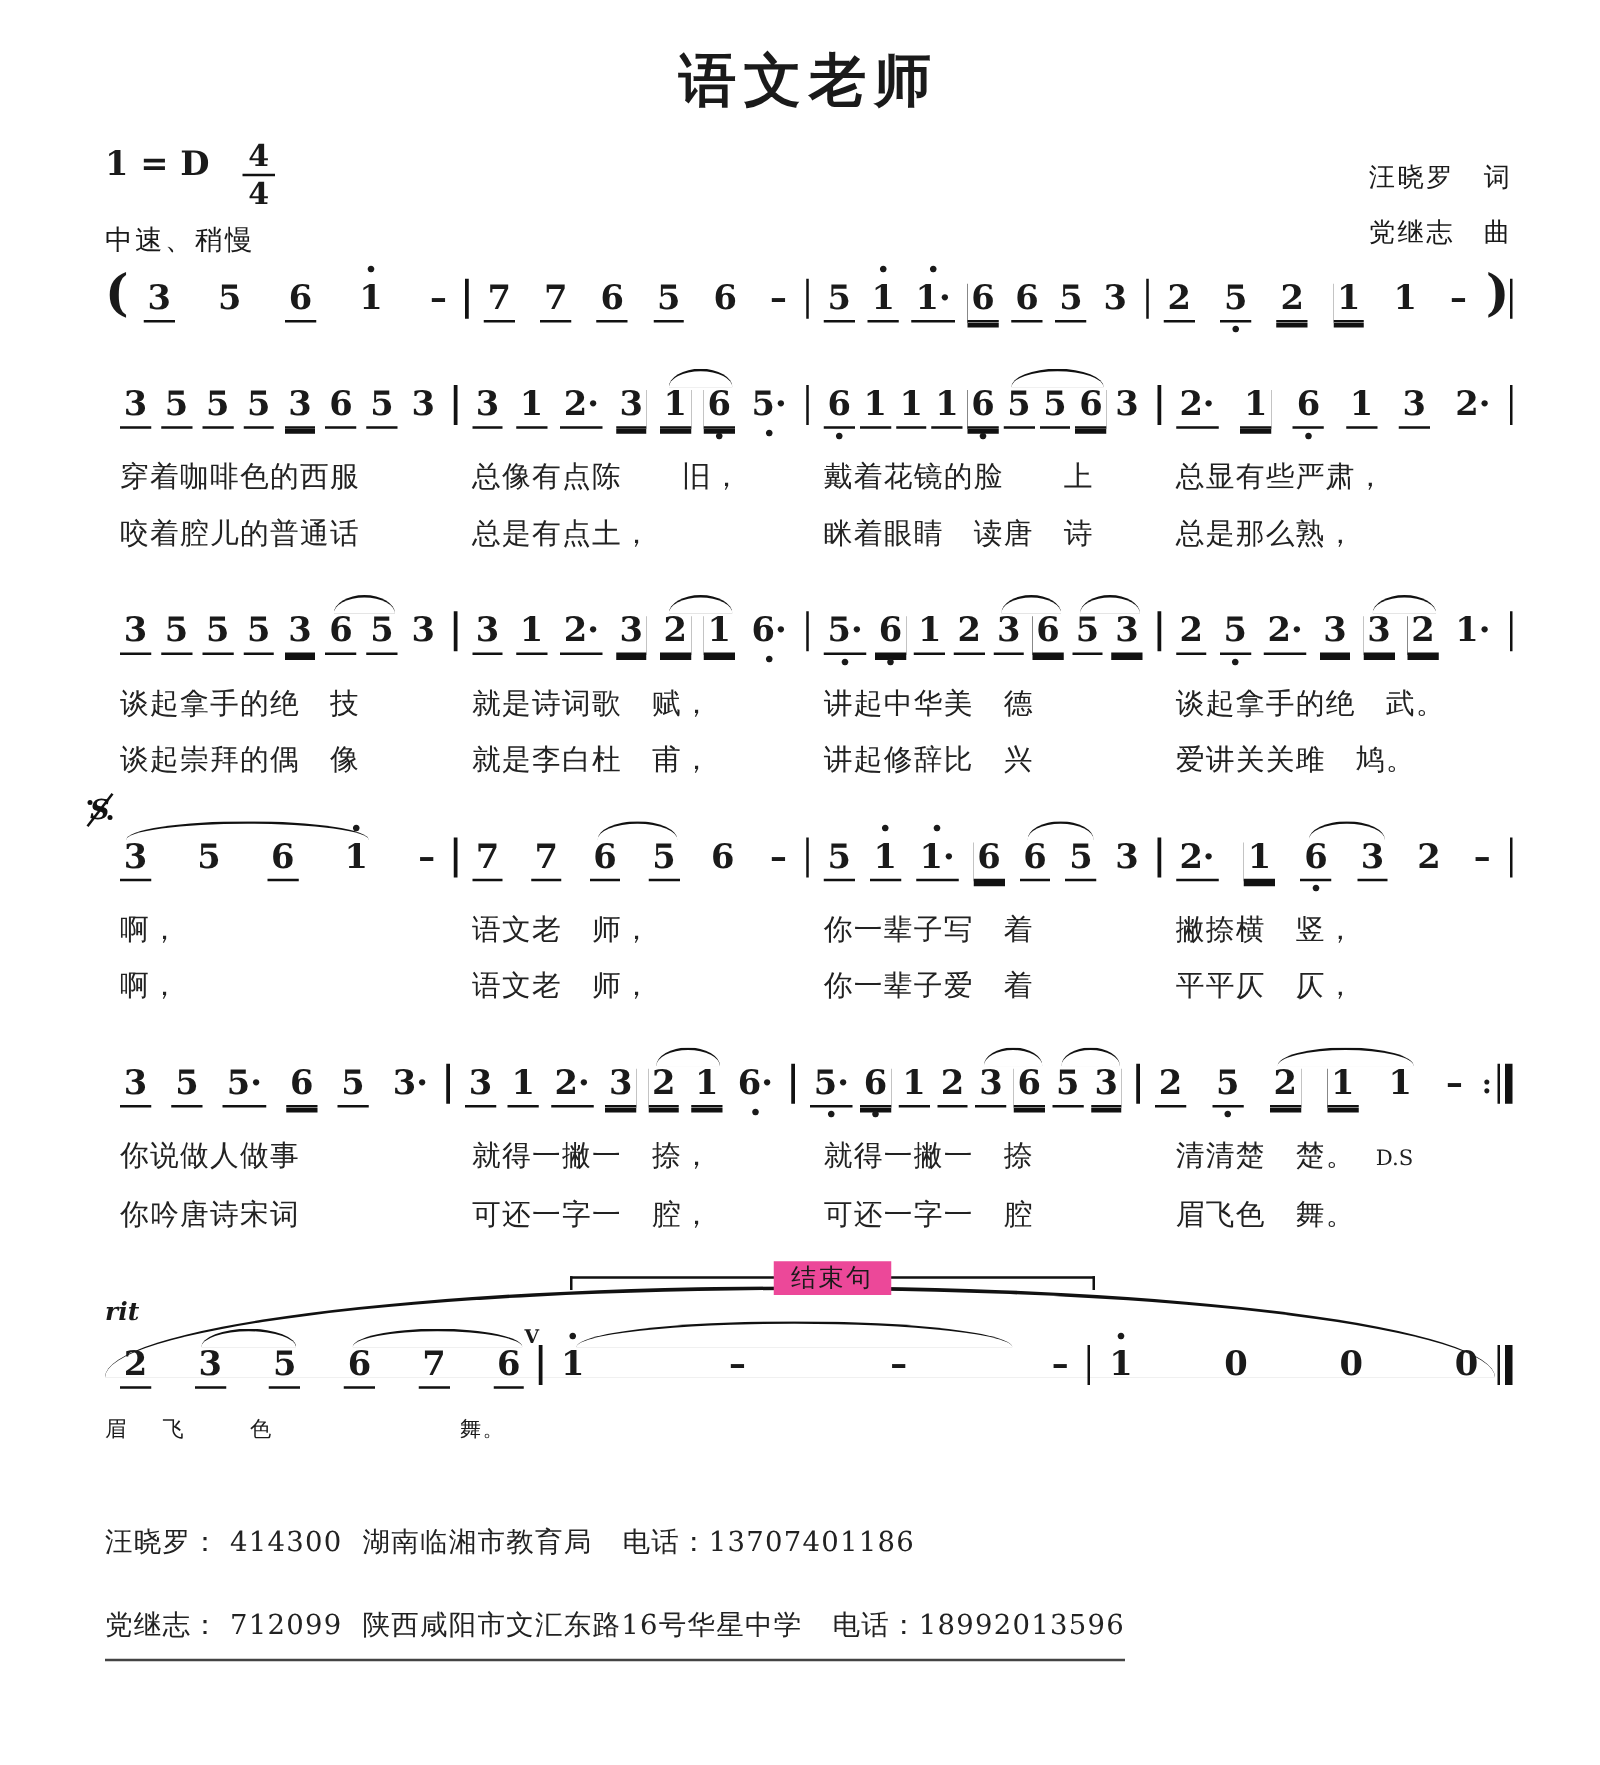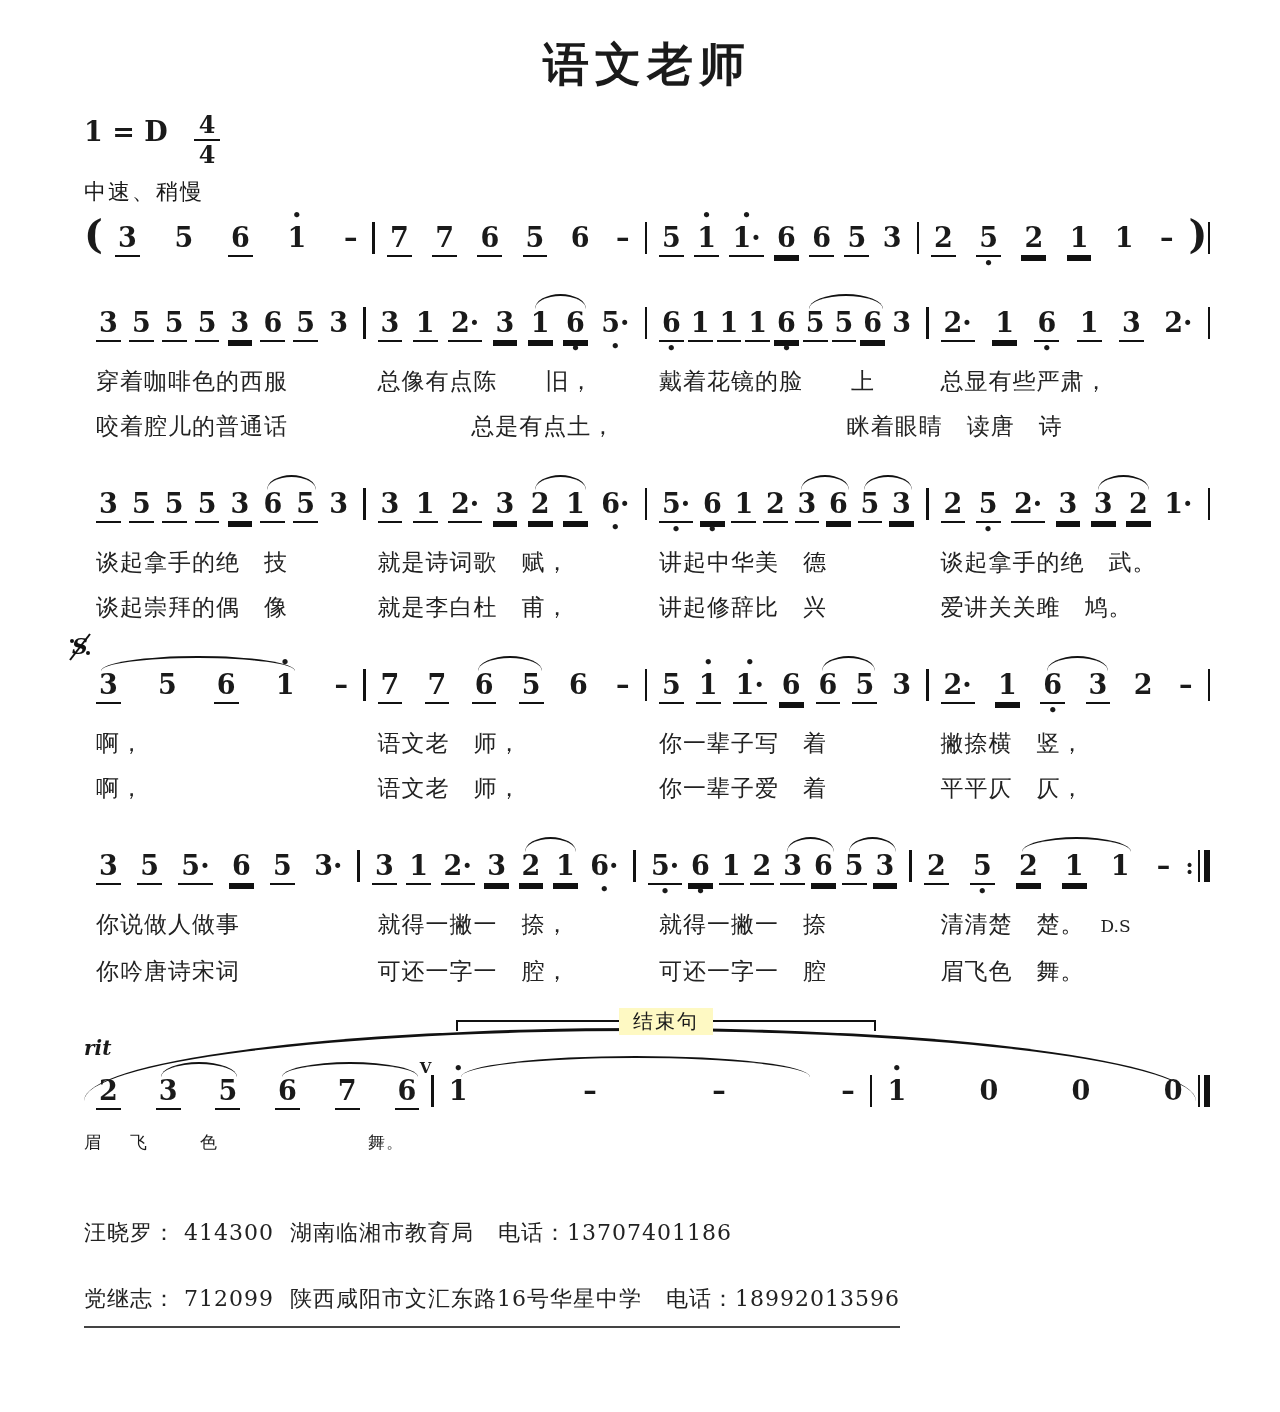--- a/index.html
+++ b/index.html
@@ -42,21 +42,21 @@
   .lyric-block { margin:4px 0 26px; }
   .lyric-line { display:flex; font-size:23px; line-height:45px; color:#222; letter-spacing:1px; }
   .lyric-seg { flex:1; padding:0 12px; white-space:pre; }
   .ds { font-size:17px; letter-spacing:0; margin-left:16px; }
 
   
   .ending { position:relative; margin-top:22px; }
   .annot { position:relative; height:46px; }
   .phrase-arc { position:absolute; left:0; right:14px; top:12px; height:70px; border-top:3px solid #111; border-radius:50% 50% 0 0 / 100% 100% 0 0; }
   .ending-bracket { position:absolute; left:33%; width:37%; top:4px; height:9px; border-top:2px solid #111; border-left:2px solid #111; border-right:2px solid #111; }
-  .ending-label { position:absolute; left:50%; top:-14px; transform:translateX(-50%); background:#fef9c3; padding:0 14px; font-size:20px; letter-spacing:2px; white-space:nowrap; }
+  .ending-label { position:absolute; left:50%; top:-14px; transform:translateX(-50%); background:#ec4899; padding:0 14px; font-size:20px; letter-spacing:2px; white-space:nowrap; }
   .rit { position:absolute; left:0; bottom:2px; font-style:italic; font-weight:bold; font-size:20px; font-family:"DejaVu Serif", serif; }
   .tie-long { position:absolute; left:33.5%; width:31%; top:-6px; height:19px; border-top:2.5px solid #111; border-radius:50% 50% 0 0 / 100% 100% 0 0; }
   .final-lyrics { font-size:17px; margin-top:8px; letter-spacing:1px; }
   .final-lyrics span { display:inline-block; }
   .final-lyrics span:nth-child(2) { margin-left:28px; }
   .final-lyrics span:nth-child(3) { margin-left:52px; }
   .final-lyrics span:nth-child(4) { margin-left:150px; }
 
   
   .footer { margin-top:64px; font-size:22px; color:#222; letter-spacing:1px; }
@@ -74,20 +74,24 @@
     <div>
       <div class="key-line">
         <span>1 = D</span>
         <span class="timesig">
           <span class="tnum">4</span>
           <span class="tden">4</span>
         </span>
       </div>
       <div class="tempo">中速、稍慢</div>
     </div>
+    <div class="credits">
+      <div>汪晓罗　词</div>
+      <div>党继志　曲</div>
+    </div>
   </div>
 
   <div>
     <div id="sys0" style="margin-bottom:24px;">
         <div class="system">
           <span class="paren">(</span>
           <div class="measure">
             <div class="note">
               <span class="nr"></span>
               <span class="dg u1">3</span>
@@ -395,20 +399,21 @@
         <div class="lyric-line">
           <span class="lyric-seg">穿着咖啡色的西服</span>
           <span class="lyric-seg">总像有点陈　　旧，</span>
           <span class="lyric-seg">戴着花镜的脸　　上</span>
           <span class="lyric-seg">总显有些严肃，</span>
         </div>
         <div class="lyric-line">
           <span class="lyric-seg">咬着腔儿的普通话</span>
           <span class="lyric-seg">总是有点土，</span>
           <span class="lyric-seg">眯着眼睛　读唐　诗</span>
+          <span class="lyric-seg">总是那么熟，</span>
         </div>
       </div>
 
     <div id="sys2">
         <div class="system">
           <div class="measure">
             <div class="note">
               <span class="nr"></span>
               <span class="dg u1">3</span>
               <span class="nr"></span>

